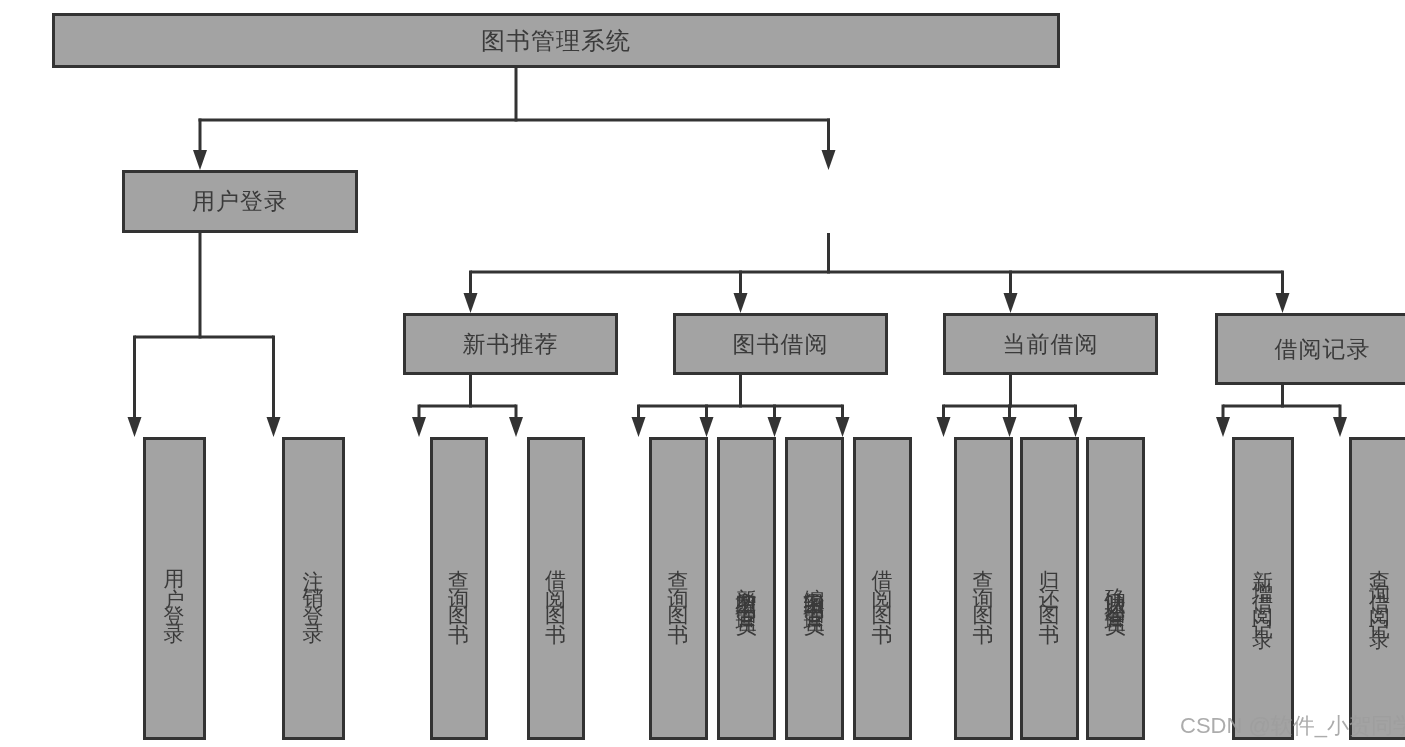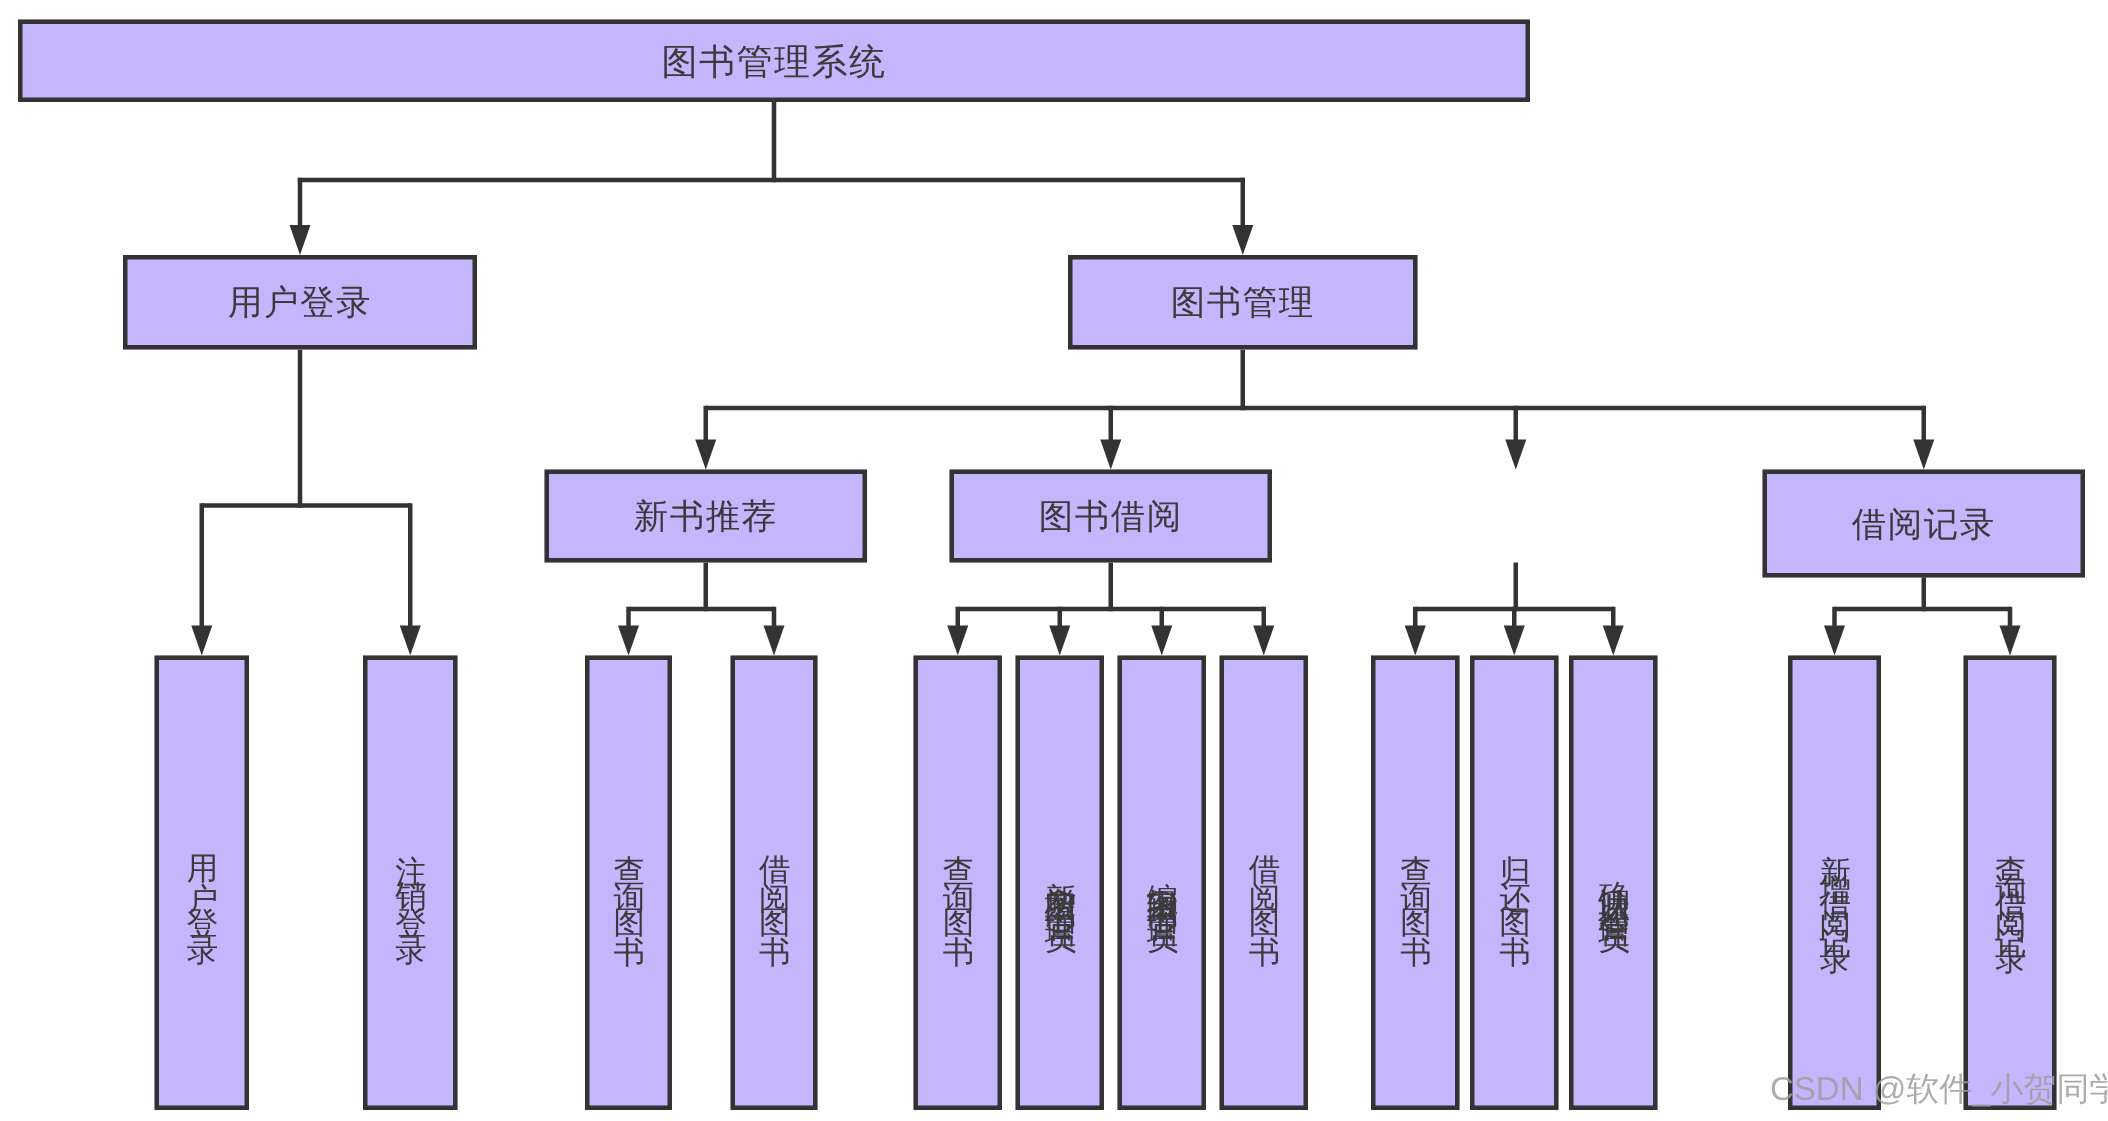--- a/index.html
+++ b/index.html
@@ -13,25 +13,26 @@
     overflow: hidden;
   }
   .connectors {
     position: absolute;
     left: 0; top: 0;
     width: 1405px; height: 747px;
   }
   .box {
     position: absolute;
     border: 3px solid #333333;
-    background: #c4b5fd;
+    background: #a3a3a3;
     display: flex;
     align-items: center;
     justify-content: center;
     color: #3a3a3a;
+    margin-left: 40px;
   }
   .root-box .lbl { font-size: 24px; letter-spacing: 1px; }
   .branch-box .lbl { font-size: 23px; letter-spacing: 1px; }
   .lbl { white-space: nowrap; }
   .leaf-box { z-index: 1; }
   .vtext {
     writing-mode: vertical-rl;
     text-orientation: mixed;
     font-size: 21px;
     line-height: 1;
@@ -118,29 +119,29 @@
     </g>
   </svg>
 
   <div class="box root-box" style="left:12px; top:13px; width:1008px; height:55px;">
     <span class="lbl">图书管理系统</span>
   </div>
 
   <div class="box branch-box" style="left:82px; top:170px; width:236px; height:63px;">
     <span class="lbl">用户登录</span>
   </div>
-  <div class="box branch-box" style="left:712px; top:170px; width:233px; height:63px;">
-    <span class="lbl">图书管理</span>
-  </div>
 
   <div class="box branch-box" style="left:363px; top:313px; width:215px; height:62px;">
     <span class="lbl">新书推荐</span>
   </div>
   <div class="box branch-box" style="left:633px; top:313px; width:215px; height:62px;">
     <span class="lbl">图书借阅</span>
+  </div>
+  <div class="box branch-box" style="left:903px; top:313px; width:215px; height:62px;">
+    <span class="lbl">当前借阅</span>
   </div>
   <div class="box branch-box" style="left:1175px; top:313px; width:215px; height:72px;">
     <span class="lbl">借阅记录</span>
   </div>
 
   <div class="box leaf-box" style="left:103px; top:437px; width:63px; height:303px;">
     <span class="vtext" style="letter-spacing: 18px;">用户登录</span>
   </div>
   <div class="box leaf-box" style="left:242px; top:437px; width:63px; height:303px;">
     <span class="vtext" style="letter-spacing: 18px;">注销登录</span>

